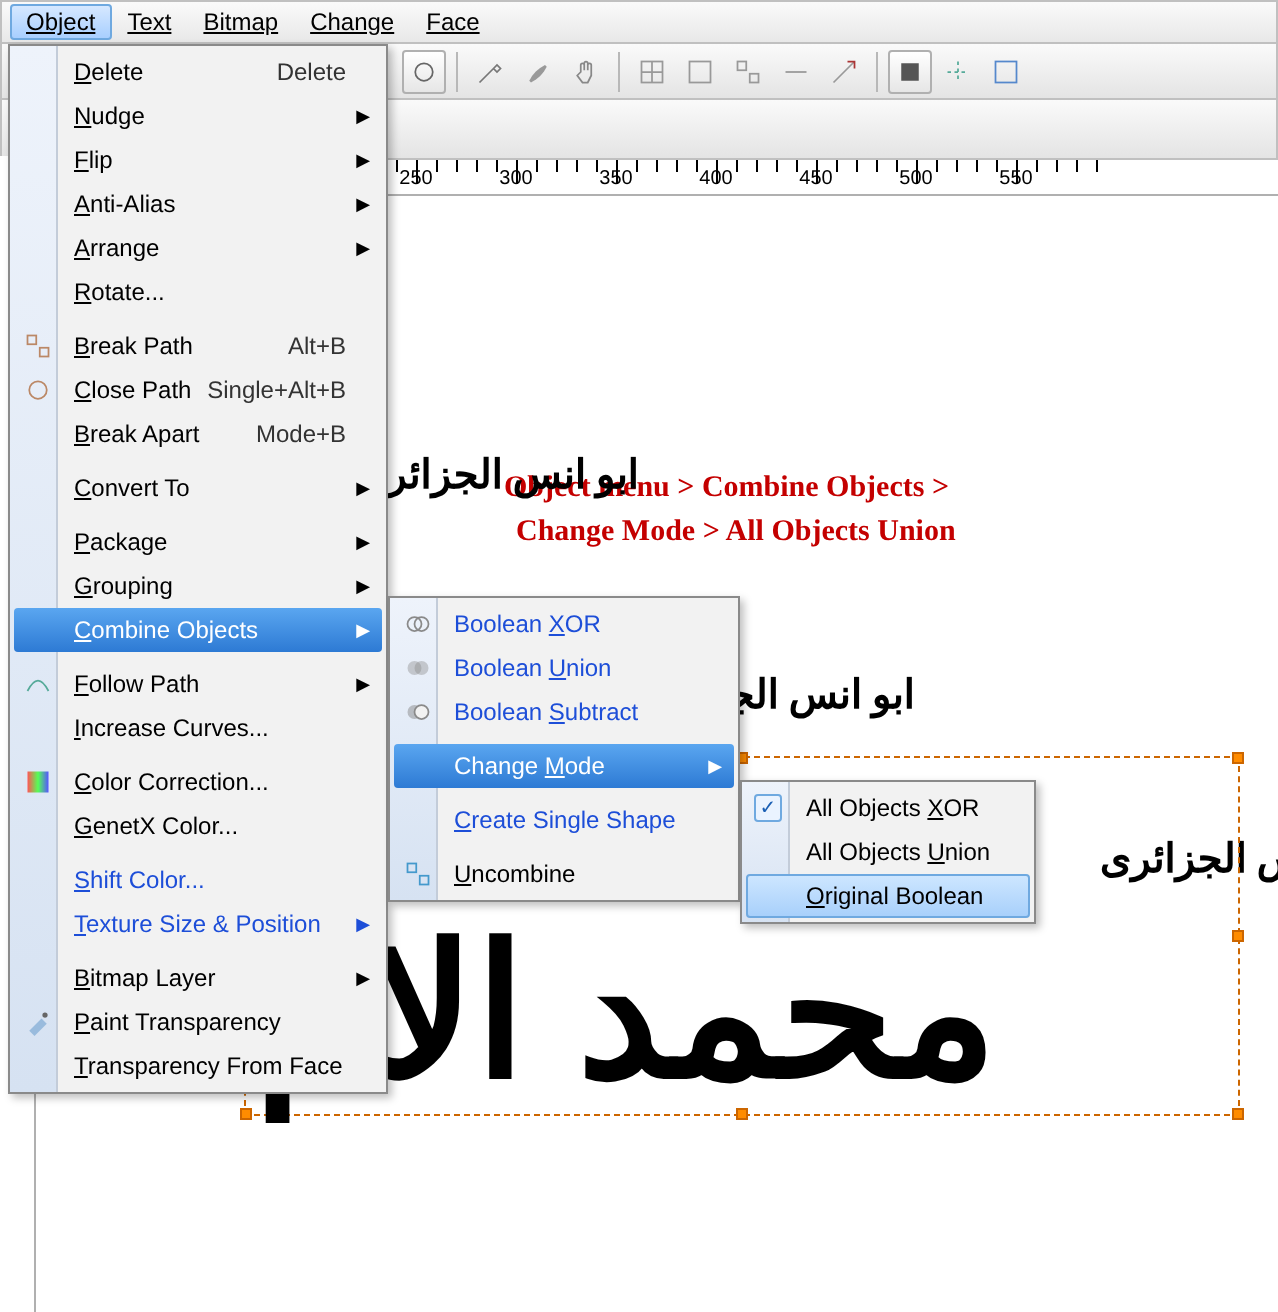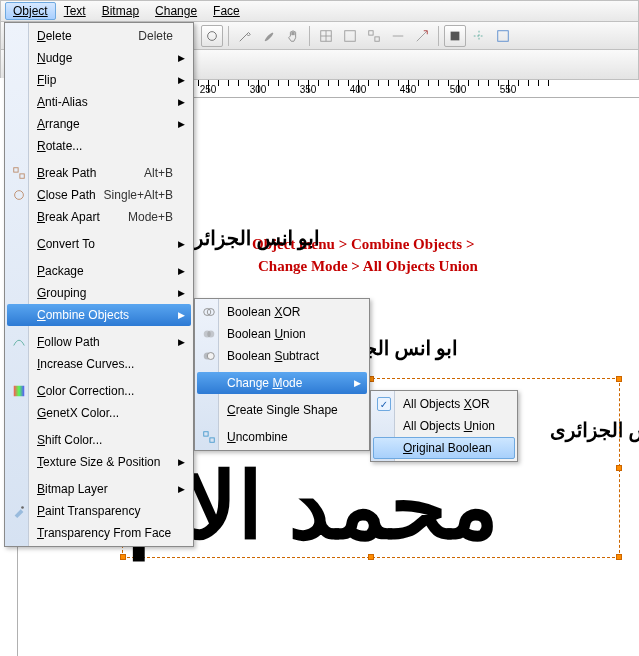--- a/index.html
+++ b/index.html
@@ -35,21 +35,21 @@
 
 
 .menu { position: absolute; background: #f2f2f2; border: 1px solid #8a8a8a; box-shadow: 2px 2px 4px rgba(0,0,0,.25); padding: 2px; }
 .menu-iconcol { position: absolute; left: 0; top: 0; bottom: 0; width: 24px; background: linear-gradient(#eef3fb,#d6e2f2); border-right: 1px solid #c3ccd9; }
 .menu ul { list-style: none; position: relative; }
 .menu li { height: 22px; display: flex; align-items: center; padding-left: 30px; padding-right: 20px; cursor: default; position: relative; white-space: nowrap; }
 .menu li.sep-row { height: 5px; padding: 0; }
 .menu li.sep-row hr { border: none; border-top: 1px solid #c0c0c0; margin-left: 28px; margin-right: 2px; }
 .menu li .shortcut { position: absolute; right: 18px; color: #333; }
 .menu li .sub-arrow { position: absolute; right: 6px; font-size: 9px; }
-.menu li.disabled { color: #000000; }
+.menu li.disabled { color: #1d4ed8; }
 .menu li.highlight { background: linear-gradient(#5aa6f0,#2d7ad4); color: #fff; border-radius: 2px; }
 .menu li.hover-row { background: linear-gradient(#cde6ff,#a8d0fb); border: 1px solid #6fa9e0; border-radius: 2px; padding-left: 29px; }
 .menu li .u { text-decoration: underline; }
 .menu .icon { position: absolute; left: 4px; width: 16px; height: 16px; display: flex; align-items: center; justify-content: center; font-size: 11px; }
 .chk { position: absolute; left: 4px; width: 14px; height: 14px; border: 1px solid #6fa9e0; background: #eaf3ff; display: flex; align-items: center; justify-content: center; font-size: 10px; color: #1a5fb4; border-radius: 2px; }
 
 .icon-svg { width: 14px; height: 14px; }
 </style>
 </head>
 <body>

